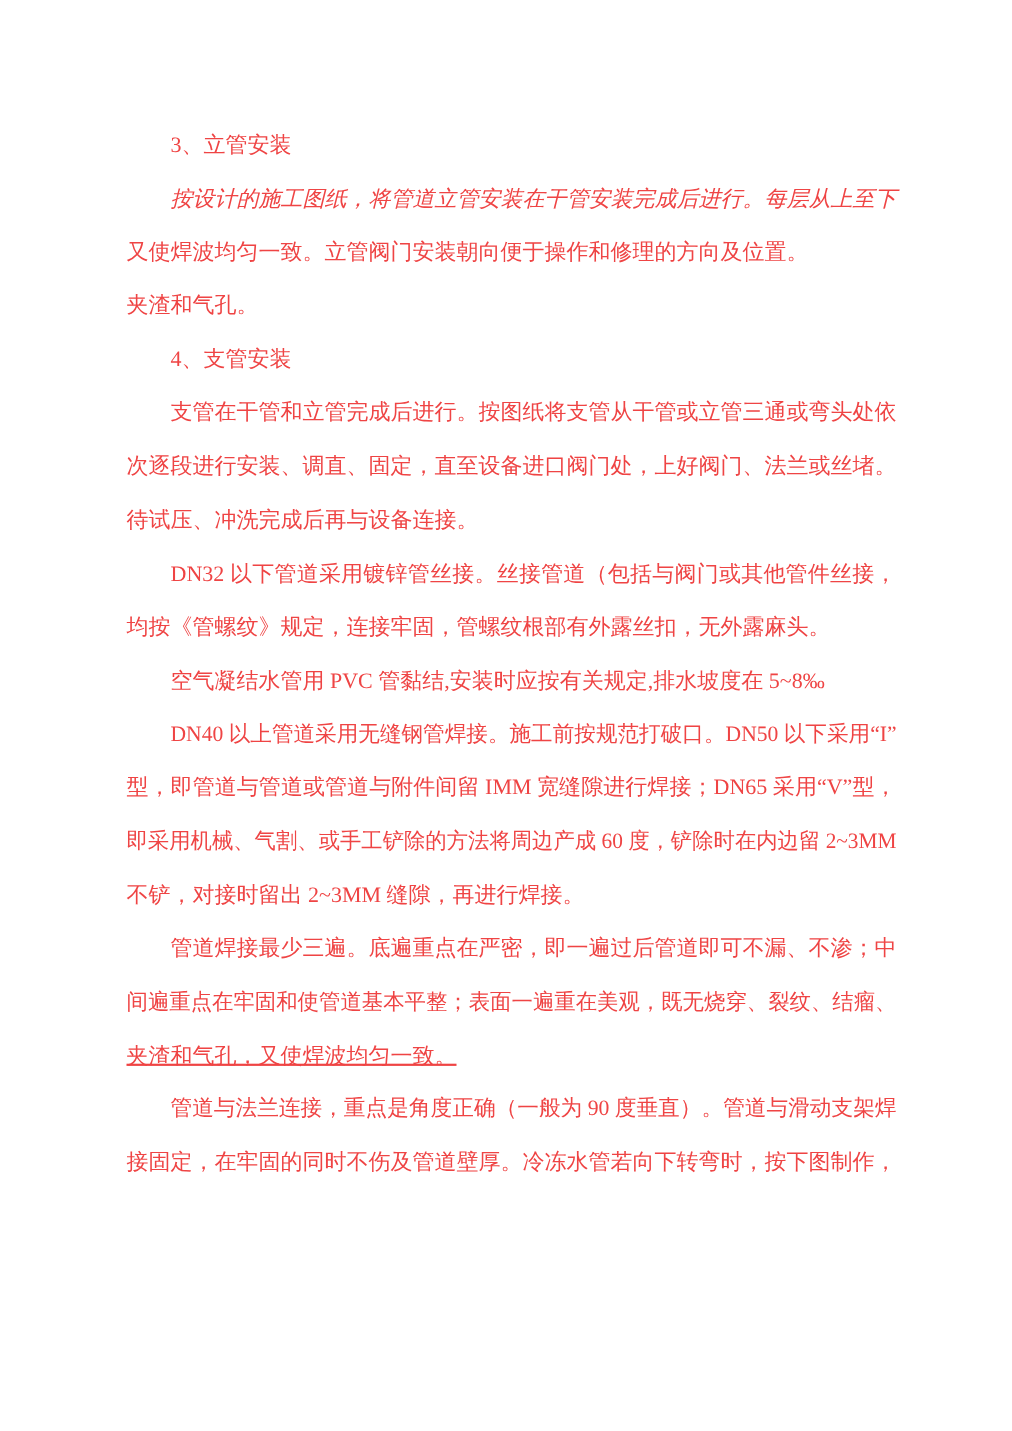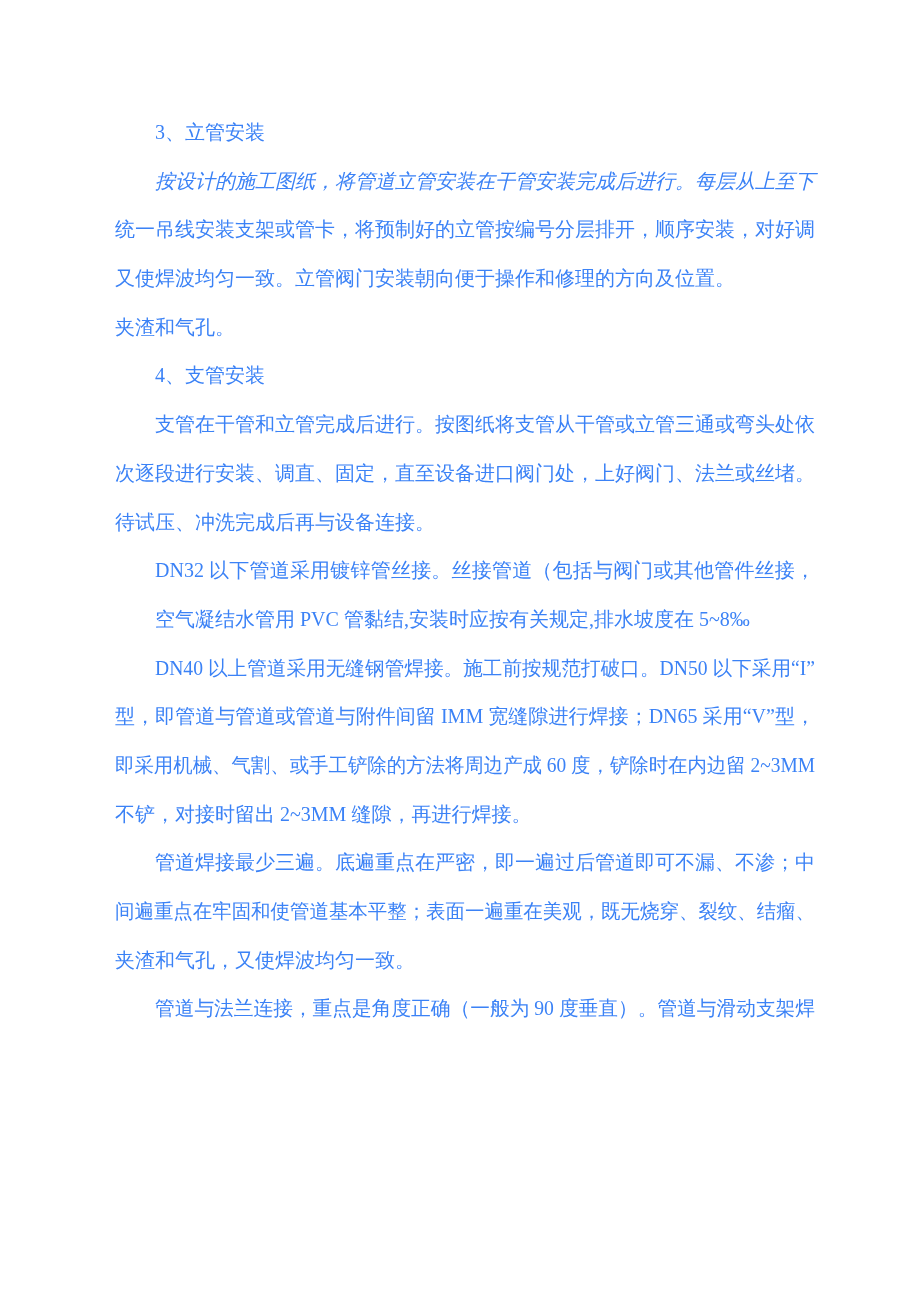--- a/index.html
+++ b/index.html
@@ -14,43 +14,44 @@
   .content {
     position: absolute;
     left: 115px;
     top: 108px;
     width: 700px;
   }
   .line {
     height: 48.7px;
     line-height: 48.7px;
     font-size: 20px;
-    color: #3b82f6;
+    color: #ef4444;
     text-align: left;
   }
   .line span { letter-spacing: 0; }
 </style>
 </head>
 <body>
 
 <div class="page">
   <div class="content" id="content">
       <div class="line" style="text-indent: 40px;"><span style="white-space: normal;">3、立管安装</span></div>
       <div class="line" style="text-indent: 40px; text-align: justify; text-align-last: justify; font-style: italic;"><span style="white-space: normal;">按设计的施工图纸，将管道立管安装在干管安装完成后进行。每层从上至下</span></div>
-      <div class="line" style="text-indent: 0px; text-align: justify; text-align-last: justify;"><span style="white-space: normal;">统一吊线安装支架或管卡，将预制好的立管按编号分层排开，顺序安装，对好调</span></div>
       <div class="line" style="text-indent: 0px;"><span style="white-space: normal;">又使焊波均匀一致。立管阀门安装朝向便于操作和修理的方向及位置。</span></div>
       <div class="line" style="text-indent: 0px;"><span style="white-space: normal;">夹渣和气孔。</span></div>
       <div class="line" style="text-indent: 40px;"><span style="white-space: normal;">4、支管安装</span></div>
       <div class="line" style="text-indent: 40px; text-align: justify; text-align-last: justify;"><span style="white-space: normal;">支管在干管和立管完成后进行。按图纸将支管从干管或立管三通或弯头处依</span></div>
       <div class="line" style="text-indent: 0px; text-align: justify; text-align-last: justify;"><span style="white-space: normal;">次逐段进行安装、调直、固定，直至设备进口阀门处，上好阀门、法兰或丝堵。</span></div>
       <div class="line" style="text-indent: 0px;"><span style="white-space: normal;">待试压、冲洗完成后再与设备连接。</span></div>
       <div class="line" style="text-indent: 40px; text-align: justify; text-align-last: justify;"><span style="white-space: normal;">DN32 以下管道采用镀锌管丝接。丝接管道（包括与阀门或其他管件丝接，</span></div>
+      <div class="line" style="text-indent: 0px;"><span style="white-space: normal;">均按《管螺纹》规定，连接牢固，管螺纹根部有外露丝扣，无外露麻头。</span></div>
       <div class="line" style="text-indent: 40px;"><span style="white-space: normal;">空气凝结水管用 PVC 管黏结,安装时应按有关规定,排水坡度在 5~8‰</span></div>
       <div class="line" style="padding-left: 40px;"><span style="white-space: nowrap; display: inline-block; transform-origin: 0px 50%; transform: scaleX(0.981869);">DN40 以上管道采用无缝钢管焊接。施工前按规范打破口。DN50 以下采用“I”</span></div>
       <div class="line" style="text-indent: 0px; text-align: justify; text-align-last: justify;"><span style="white-space: normal;">型，即管道与管道或管道与附件间留 IMM 宽缝隙进行焊接；DN65 采用“V”型，</span></div>
       <div class="line" style="padding-left: 0px;"><span style="white-space: nowrap; display: inline-block; transform-origin: 0px 50%; transform: scaleX(0.970348);">即采用机械、气割、或手工铲除的方法将周边产成 60 度，铲除时在内边留 2~3MM</span></div>
       <div class="line" style="text-indent: 0px;"><span style="white-space: normal;">不铲，对接时留出 2~3MM 缝隙，再进行焊接。</span></div>
       <div class="line" style="text-indent: 40px; text-align: justify; text-align-last: justify;"><span style="white-space: normal;">管道焊接最少三遍。底遍重点在严密，即一遍过后管道即可不漏、不渗；中</span></div>
       <div class="line" style="padding-left: 0px;"><span style="white-space: nowrap; display: inline-block; transform-origin: 0px 50%; transform: scaleX(0.972222);">间遍重点在牢固和使管道基本平整；表面一遍重在美观，既无烧穿、裂纹、结瘤、</span></div>
-      <div class="line" style="text-indent: 0px;"><span style="white-space: normal;">夹渣和气孔，又使焊波均匀一致。</span></div>
+      <div class="line" style="text-indent: 0px; text-decoration: underline;"><span style="white-space: normal;">夹渣和气孔，又使焊波均匀一致。</span></div>
       <div class="line" style="padding-left: 40px;"><span style="white-space: nowrap; display: inline-block; transform-origin: 0px 50%; transform: scaleX(0.985075);">管道与法兰连接，重点是角度正确（一般为 90 度垂直）。管道与滑动支架焊</span></div>
+      <div class="line" style="text-indent: 0px;"><span style="white-space: normal;">接固定，在牢固的同时不伤及管道壁厚。冷冻水管若向下转弯时，按下图制作，</span></div>
     </div>
 </div>
 
 </body></html>

